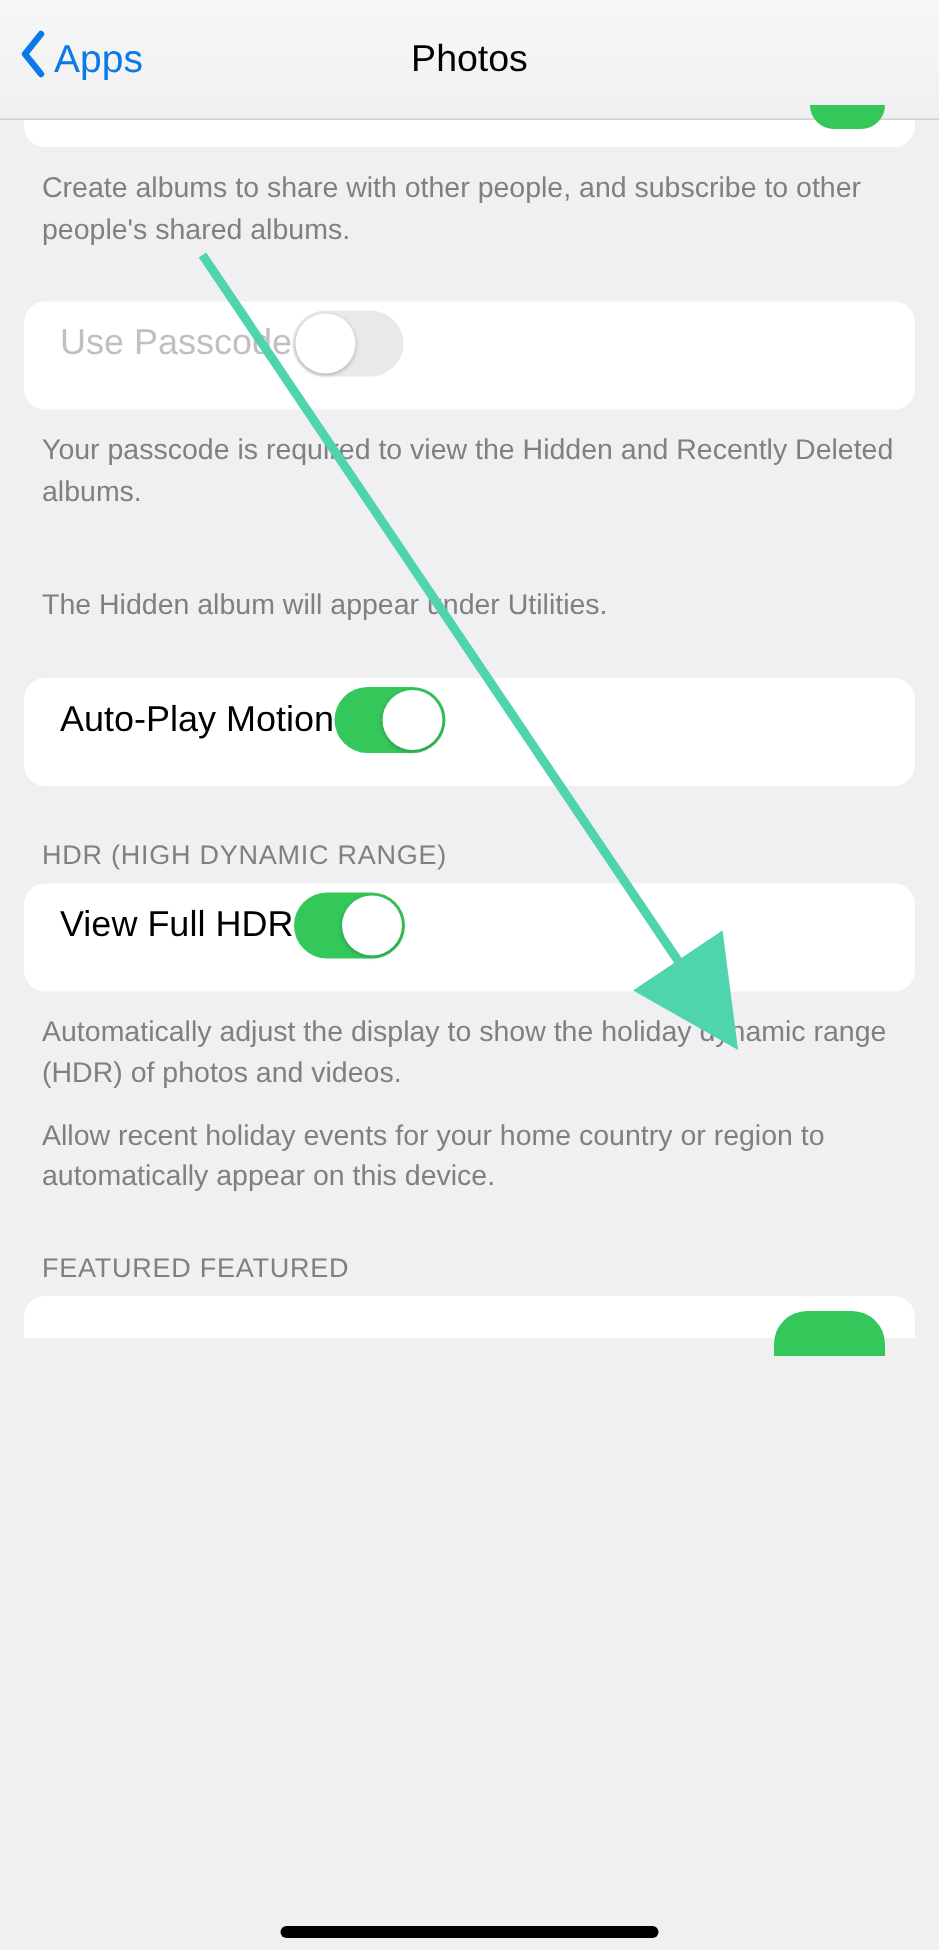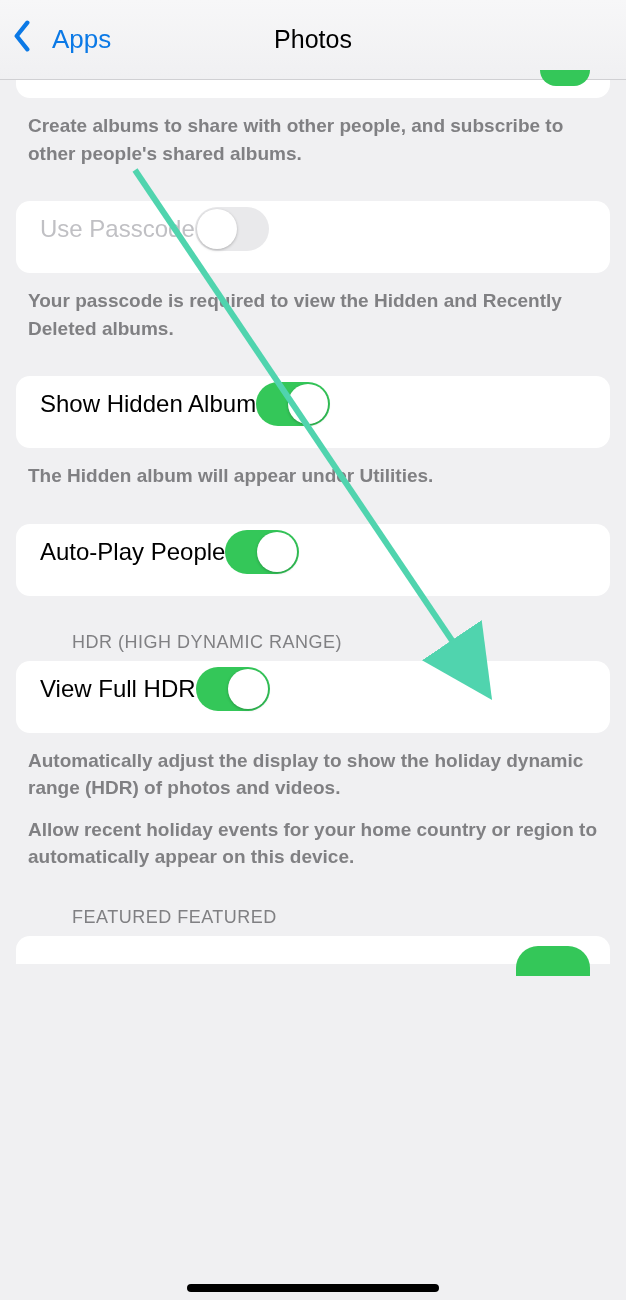--- a/index.html
+++ b/index.html
@@ -23,21 +23,21 @@
   align-items: center;
   position: relative;
 }
 .back-btn {
   position: absolute;
   left: 12px;
   display: flex;
   align-items: center;
   color: #0b79e6;
   font-size: 26px;
-  gap: 20px;
+  gap: 4px;
   cursor: pointer;
 }
 .back-chevron svg { width: 20px; height: 32px; }
 .back-label { font-weight: 400; }
 .title {
   position: absolute;
   left: 50%;
   transform: translateX(-50%);
   font-size: 25px;
   font-weight: 400;
@@ -48,24 +48,23 @@
   width: 100%;
   padding-top: 0;
 }
 
 
 .footer-text, .header-text {
   font-size: 19px;
   color: #808083;
   padding: 10px 28px 6px 28px;
   line-height: 1.45;
-  font-weight: bold;
 }
 .footer-text { padding-top: 14px; padding-bottom: 0; }
-.section-label { font-size: 18px; color: #808083; padding: 36px 28px 8px 28px; letter-spacing: 0.5px; margin-left: 44px; }
+.section-label { font-size: 18px; color: #808083; padding: 36px 28px 8px 28px; letter-spacing: 0.5px; }
 
 
 .card {
   background: #fff;
   border-radius: 14px;
   margin: 0 16px;
   overflow: hidden;
 }
 .row {
   display: flex;
@@ -192,34 +191,26 @@
     <div class="row">
       <div class="row-label disabled">Use Passcode</div>
       <div class="toggle toggle-off">
           <div class="knob"></div>
         </div>
     </div>
   </div>
   <div class="footer-text">Your passcode is required to view the Hidden and Recently Deleted albums.</div>
 
   <div style="height:34px"></div>
-  <div class="card">
-    <div class="row">
-      <div class="row-label">Show Hidden Album</div>
-      <div class="toggle toggle-on">
-          <div class="knob"></div>
-        </div>
-    </div>
-  </div>
   <div class="footer-text">The Hidden album will appear under Utilities.</div>
 
   <div style="height:34px"></div>
   <div class="card">
     <div class="row">
-      <div class="row-label">Auto-Play People</div>
+      <div class="row-label">Auto-Play Motion</div>
       <div class="toggle toggle-on">
           <div class="knob"></div>
         </div>
     </div>
   </div>
 
   <div class="section-label">HDR (HIGH DYNAMIC RANGE)</div>
   <div class="card">
     <div class="row">
       <div class="row-label">View Full HDR</div>

